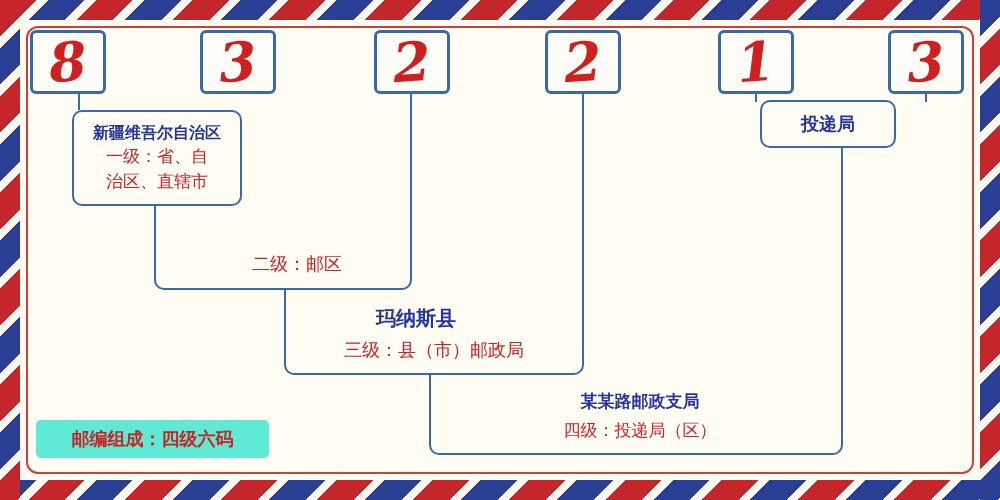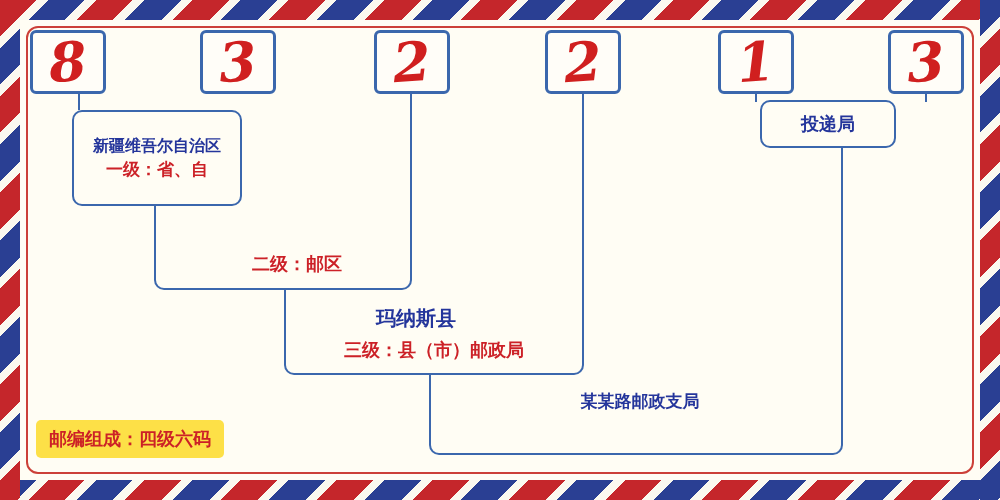--- a/index.html
+++ b/index.html
@@ -28,22 +28,22 @@
   .line{position:absolute;box-sizing:border-box;z-index:2;}
   .v{border-left:2px solid #3b67ad;width:2px;}
   .bracket{border-left:2px solid #3b67ad;border-right:2px solid #3b67ad;border-bottom:2px solid #3b67ad;
     border-bottom-left-radius:10px;border-bottom-right-radius:10px;}
 
   
   .label-box{position:absolute;border:2px solid #3b67ad;border-radius:10px;background:#fffdf4;
     display:flex;flex-direction:column;align-items:center;justify-content:center;z-index:4;box-sizing:border-box;text-align:center;}
   .txt{position:absolute;z-index:4;text-align:center;}
   .blue{color:#24359b;font-weight:bold;}
-  .red{color:#cc2127;font-weight:bold;text-align:center;}
-  .note-box{position:absolute;left:36px;top:420px;width:188px;height:38px;background:#fde047;border-radius:5px;
+  .red{color:#cc2127;font-weight:normal;text-align:center;}
+  .note-box{position:absolute;left:36px;top:420px;width:233px;height:38px;background:#5eead4;border-radius:5px;
     display:flex;align-items:center;justify-content:center;z-index:4;}
   .note-box span{color:#cc2127;font-weight:bold;font-size:18px;}
 </style>
 </head>
 <body>
 
 <div class="envelope">
 
   <div class="stripe stripe-top"></div>
   <div class="stripe stripe-bottom"></div>
@@ -76,28 +76,30 @@
   <div class="line bracket" style="left:284px;top:288px;width:300px;height:87px"></div>
   <div class="line v" style="left:582px;top:94px;height:194px"></div>
   <div class="line bracket" style="left:429px;top:373px;width:414px;height:82px"></div>
   <div class="line v" style="left:841px;top:148px;height:225px"></div>
   <div class="line v" style="left:755px;top:94px;height:8px"></div>
   <div class="line v" style="left:925px;top:94px;height:8px"></div>
 
   <div class="label-box" style="left:72px;top:110px;width:170px;height:96px;">
     <div class="blue" style="font-size:16px;line-height:1.5">新疆维吾尔自治区</div>
     <div class="red" style="font-size:17px;line-height:1.45">一级：省、自</div>
+    <div class="red" style="font-size:17px;line-height:1.45">治区、直辖市</div>
   </div>
 
   <div class="txt red" style="left:154px;top:252px;width:286px;font-size:18px">二级：邮区</div>
 
   <div class="txt blue" style="left:284px;top:305px;width:264px;font-size:20px">玛纳斯县</div>
   <div class="txt blue" style="left:460px;top:390px;width:360px;font-size:17px">某某路邮政支局</div>
 
   <div class="txt red" style="left:264px;top:338px;width:340px;font-size:18px">三级：县（市）邮政局</div>
+  <div class="txt red" style="left:460px;top:419px;width:360px;font-size:17px">四级：投递局（区）</div>
 
   <div class="label-box" style="left:760px;top:100px;width:136px;height:48px">
     <div class="blue" style="font-size:18px">投递局</div>
   </div>
 
   <div class="note-box">
     <span>邮编组成：四级六码</span>
   </div>
 
 </div>

